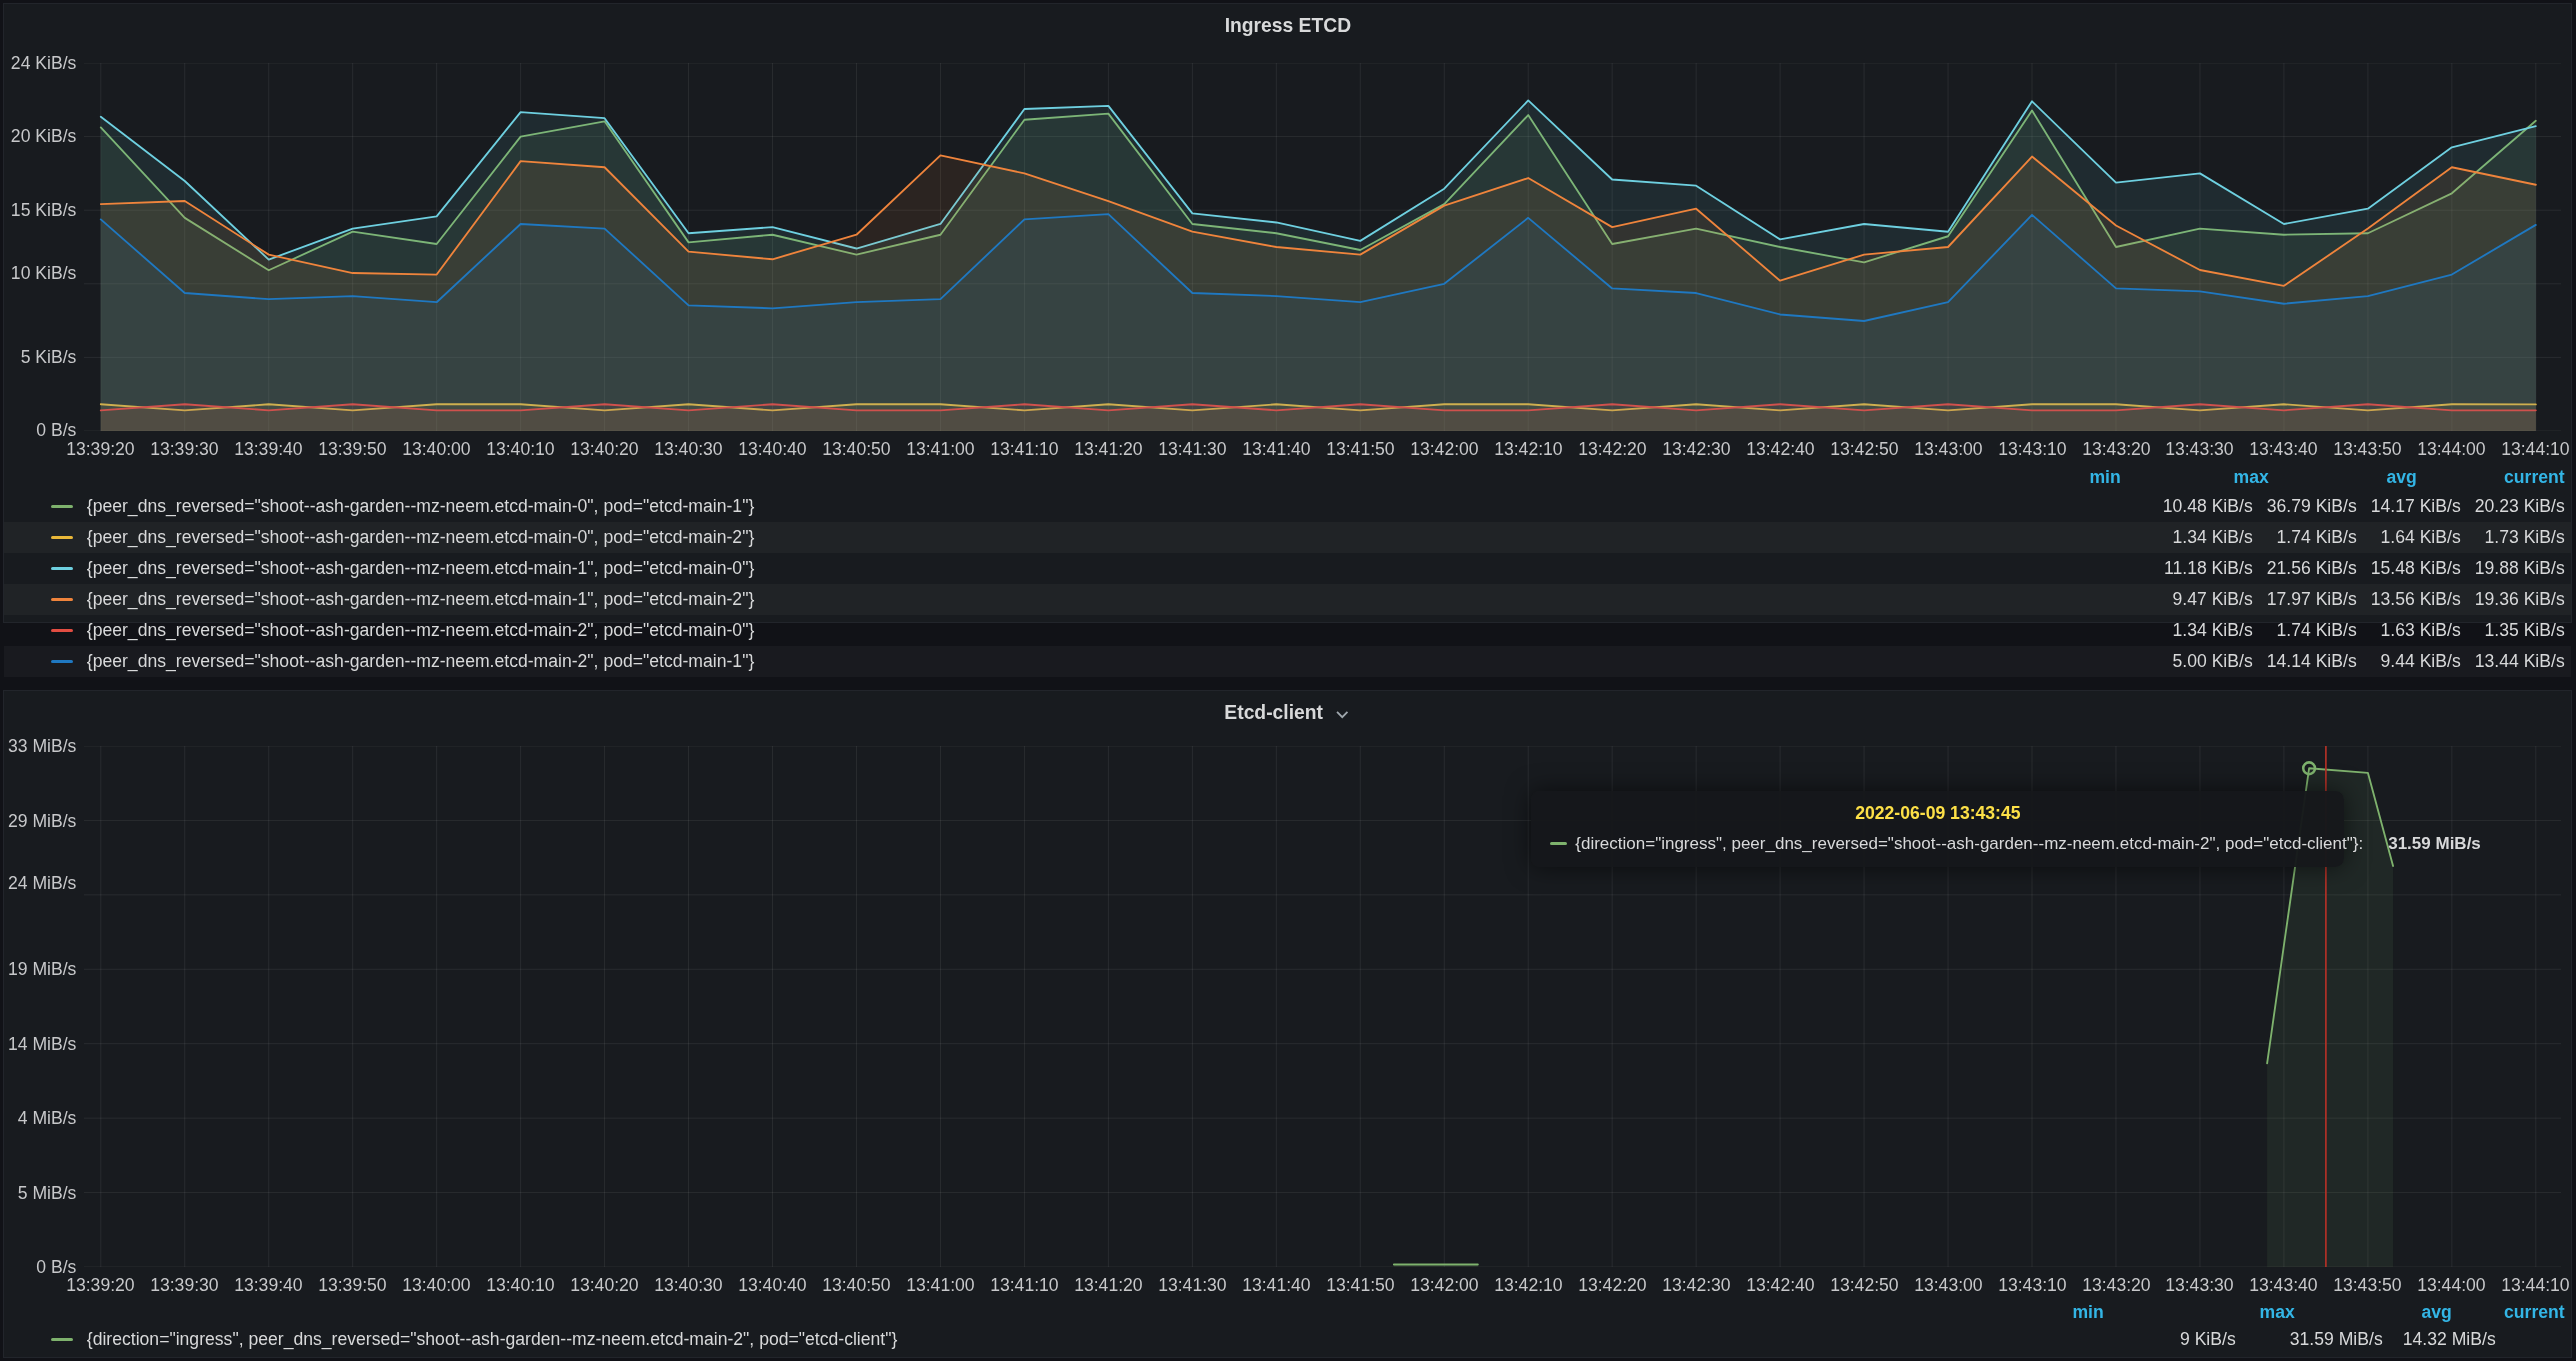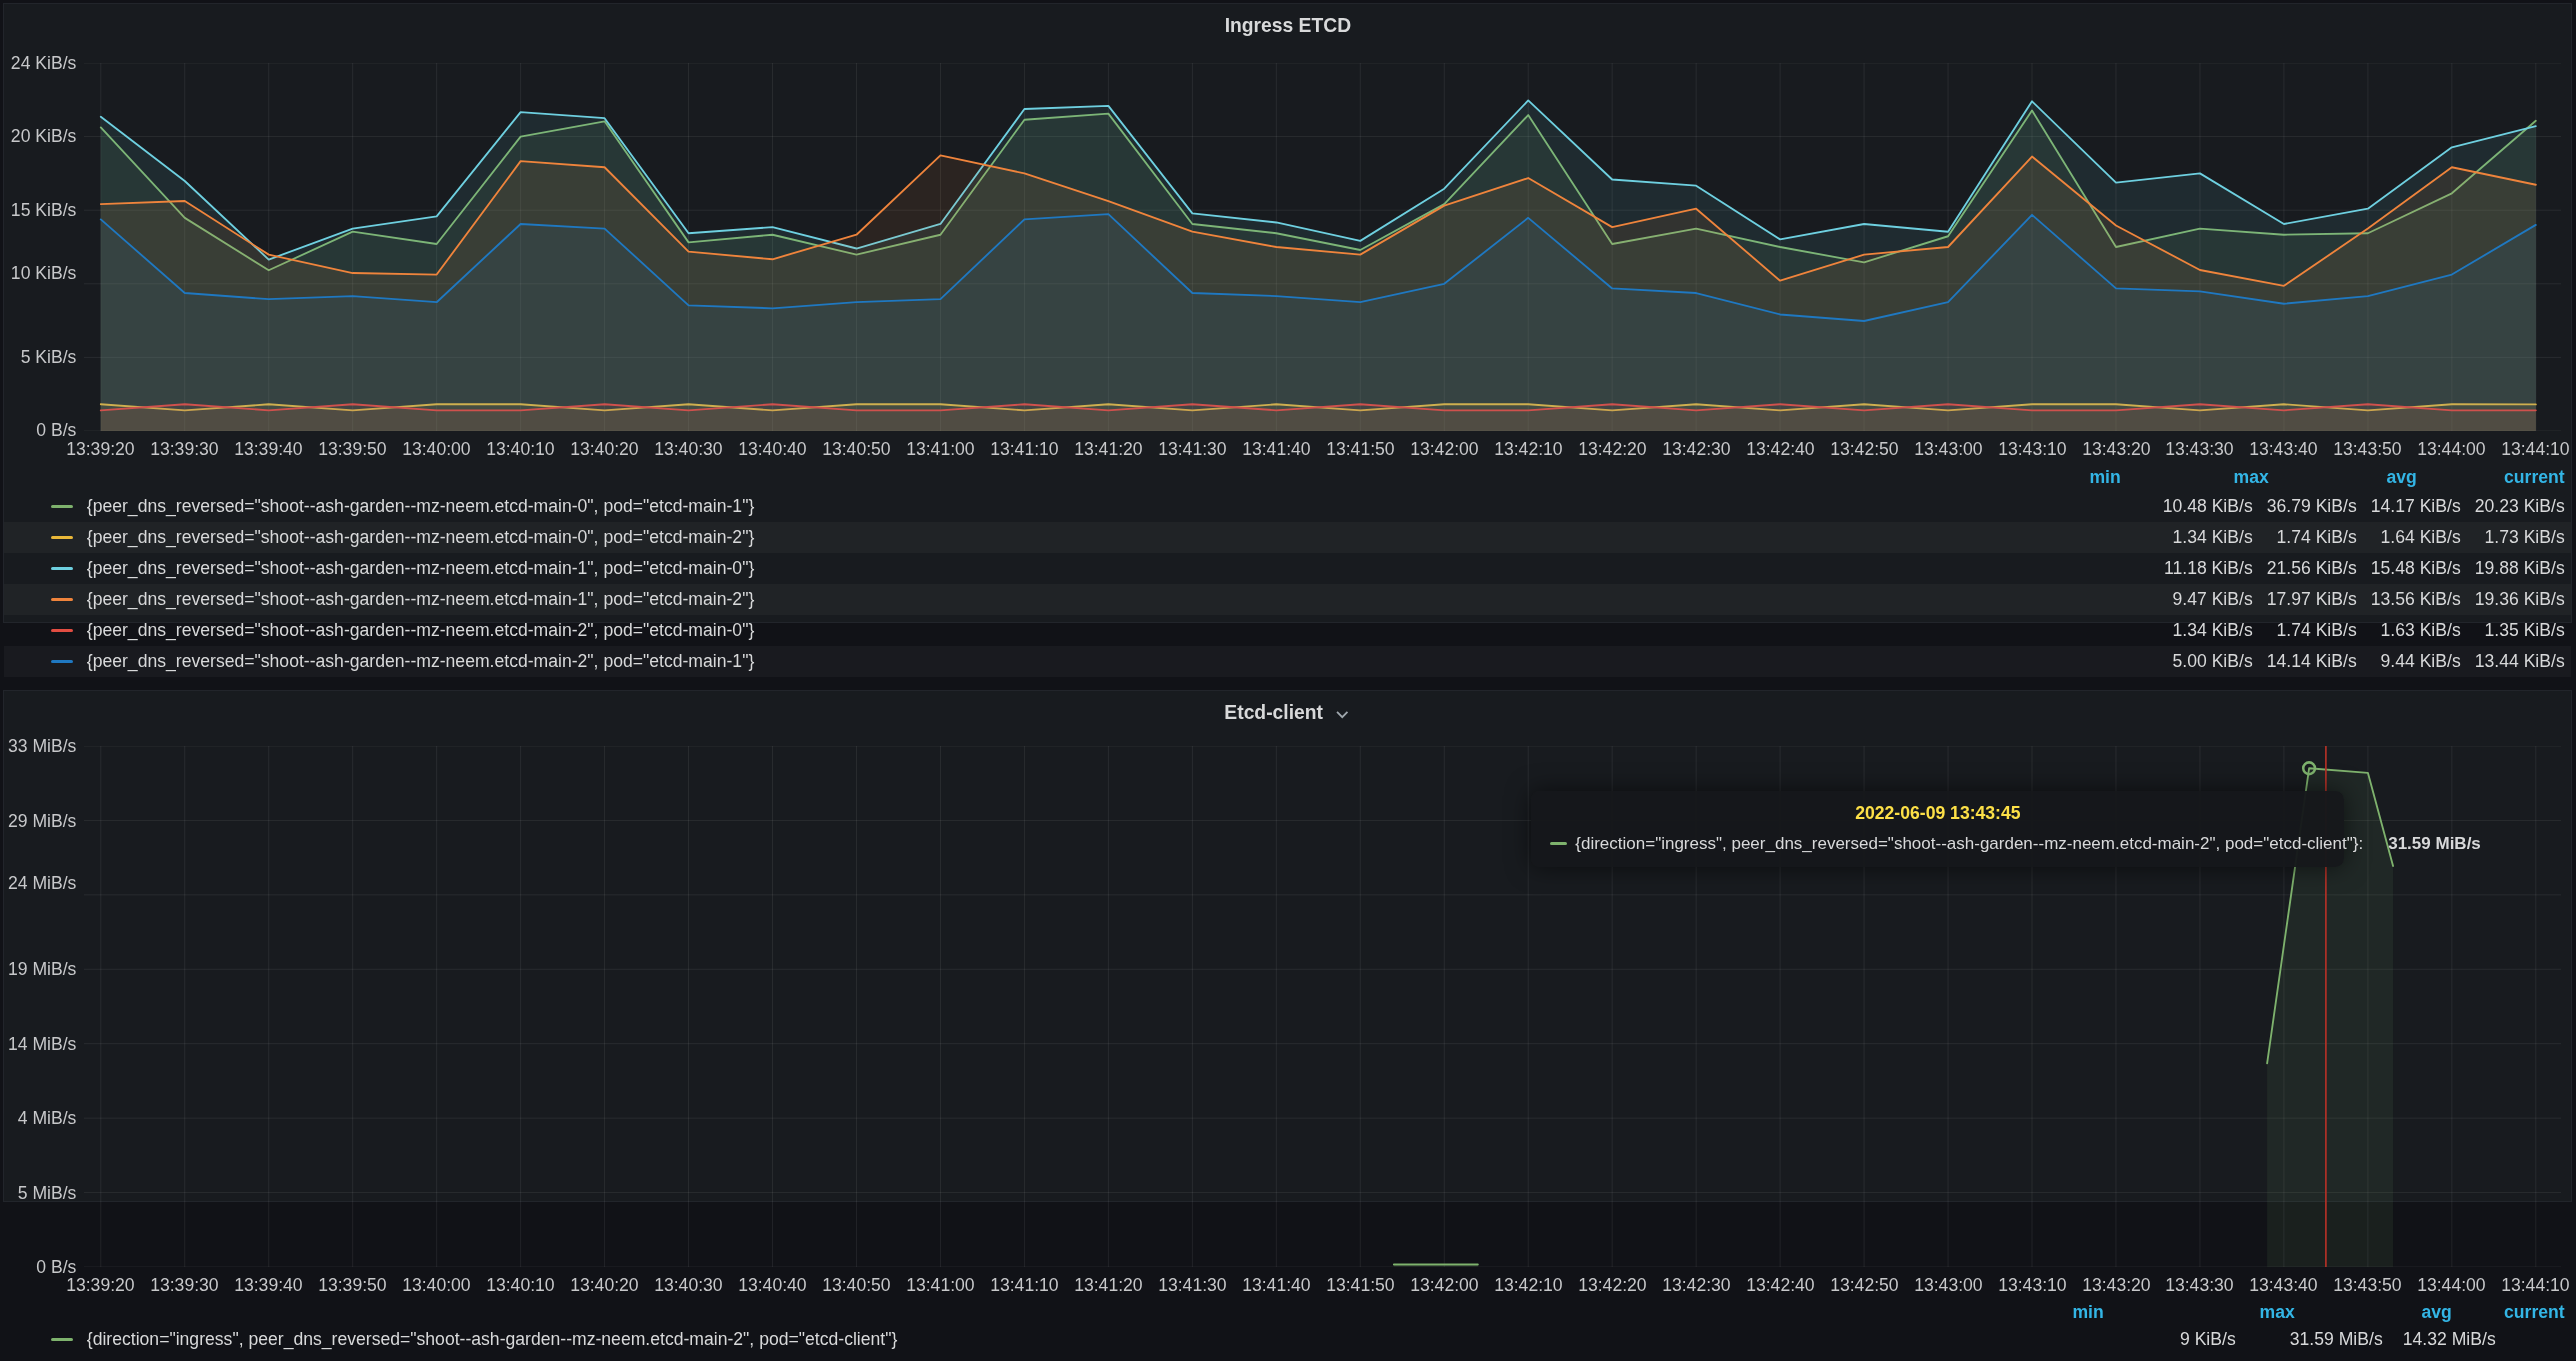--- a/index.html
+++ b/index.html
@@ -7,21 +7,21 @@
     width:2576px;height:1362px;position:relative;overflow:hidden;
     background:#111217;
     font-family:"Liberation Sans", sans-serif;
     -webkit-font-smoothing:antialiased;
   }
   .panel{
     position:absolute;left:3.4px;width:2569px;
     background:#181b1f;border:0.8px solid #22252b;box-sizing:border-box;
   }
   .panel-top{top:3.4px;height:620px;}
-  .panel-bottom{top:690px;height:512px;}
+  .panel-bottom{top:690px;height:668px;}
   .panel-title{
     position:absolute;top:0;left:0;right:0;height:44px;
     display:flex;align-items:center;justify-content:center;gap:10px;
     color:#d8d9da;font-size:19.3px;font-weight:700;cursor:pointer;
   }
   .chevron{width:18.5px;height:18.5px;margin-top:3.4px;}
   .chart{position:absolute;left:80px;display:block;}
   #chart-0{top:59px;width:2477px;height:368px;}
   #chart-1{top:55px;width:2477px;height:521px;}
   .tick-y{

